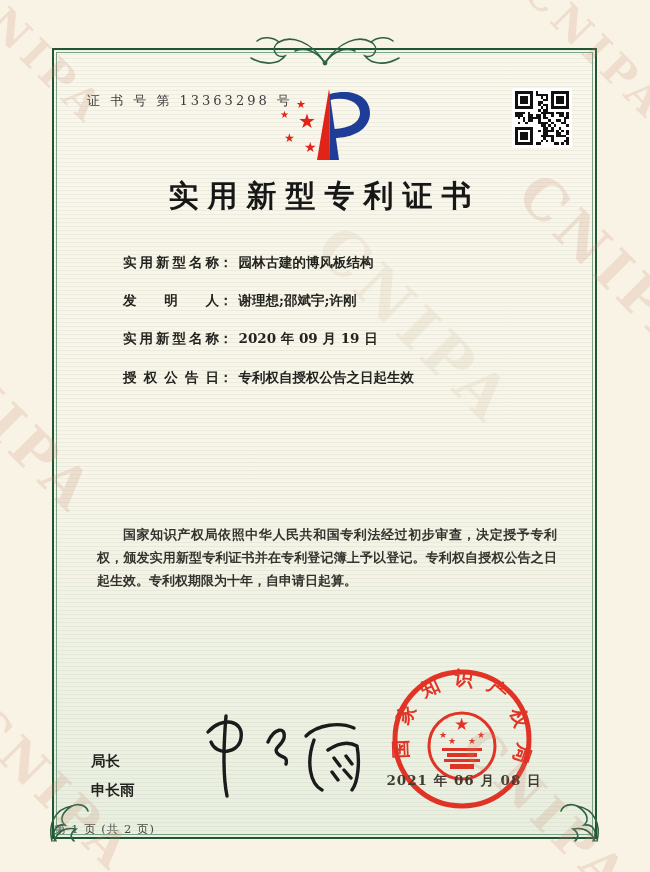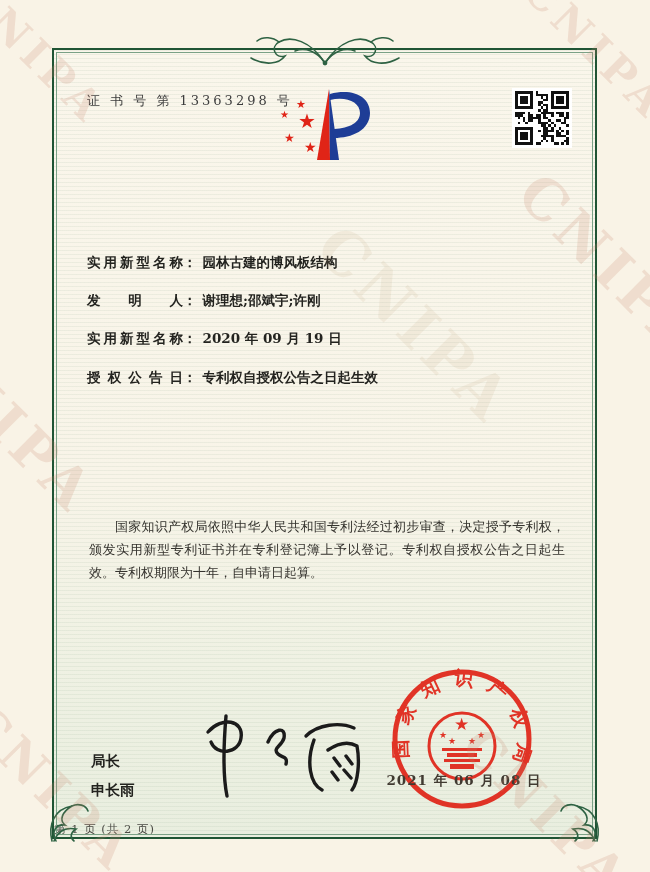--- a/index.html
+++ b/index.html
@@ -35,26 +35,26 @@
   
   .cert-no{position:absolute;left:33px;top:42px;font-size:13px;color:#3c3c3c;letter-spacing:3px;}
   .logo{position:absolute;left:224px;top:36px;width:110px;height:78px;}
   .qr{position:absolute;left:458px;top:38px;width:60px;height:60px;background:#fff;padding:0;}
   .qr svg{display:block;width:54px;height:54px;margin:3px;}
   .title{position:absolute;left:0;top:126px;width:100%;text-align:center;
     font-size:30px;font-weight:bold;color:#171717;letter-spacing:9px;}
   .fields{position:absolute;left:33px;top:204px;right:26px;}
   .frow{height:38.2px;font-size:13.5px;color:#23231f;font-weight:600;white-space:nowrap;}
   .flabel{display:inline-block;width:96px;text-align:justify;text-align-last:justify;
-    -moz-text-align-last:justify;text-justify:inter-character;vertical-align:top;}
+    -moz-text-align-last:justify;text-justify:inter-character;vertical-align:top;margin-left:36px;}
   .fcolon{display:inline-block;margin-right:6px;}
   .fpair{display:inline-block;width:272px;}
   .paras{position:absolute;left:31px;top:461px;width:484px;font-size:13px;line-height:23px;
     color:#35332e;text-align:justify;}
-  .paras p{margin:4px;text-indent:2em;}
+  .paras p{margin:12px;text-indent:2em;font-weight:bold;}
   .signer{position:absolute;left:37px;top:672px;font-size:14.5px;color:#23231f;font-weight:600;line-height:29px;margin-top:24px;}
   .sign-svg{position:absolute;left:140px;top:648px;}
   .seal{position:absolute;left:333px;top:614px;width:150px;height:150px;}
   .seal-date{position:absolute;left:330px;top:722px;width:160px;text-align:center;
     font-size:13.5px;font-weight:bold;color:#403a31;letter-spacing:1px;z-index:5;}
   .footer{position:absolute;left:0;top:772px;width:100%;
     font-size:11.5px;color:#4a4a44;letter-spacing:1px;}
 </style>
 </head>
 <body>
@@ -238,20 +238,21 @@
         <rect x="2" y="2" width="3" height="3" fill="#111"></rect>
         <rect x="14" y="0" width="7" height="7" fill="#111"></rect>
         <rect x="15" y="1" width="5" height="5" fill="#fff"></rect>
         <rect x="16" y="2" width="3" height="3" fill="#111"></rect>
         <rect x="0" y="14" width="7" height="7" fill="#111"></rect>
         <rect x="1" y="15" width="5" height="5" fill="#fff"></rect>
         <rect x="2" y="16" width="3" height="3" fill="#111"></rect>
       </svg>
   </div>
 
+  <div class="title">实用新型专利证书</div>
 
   <div class="fields">
     <div class="frow">
       <span class="flabel">实用新型名称</span><span class="fcolon">：</span><span>园林古建的博风板结构</span>
     </div>
     <div class="frow">
       <span class="flabel">发明人</span><span class="fcolon">：</span><span>谢理想;邵斌宇;许刚</span>
     </div>
     <div class="frow">
       <span class="flabel">实用新型名称</span><span class="fcolon">：</span><span>2020 年 09 月 19 日</span>

